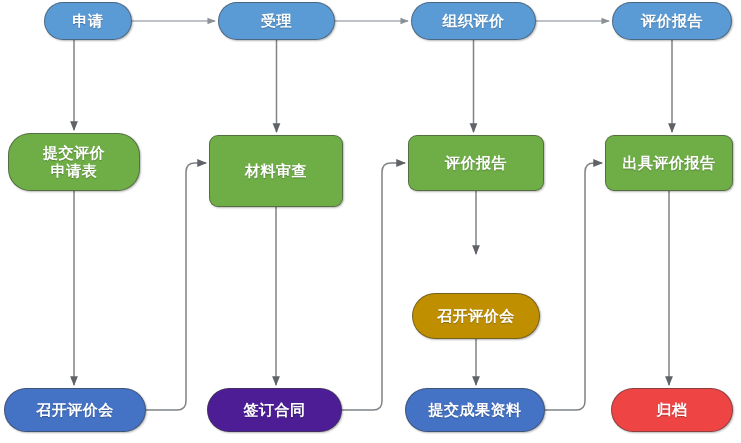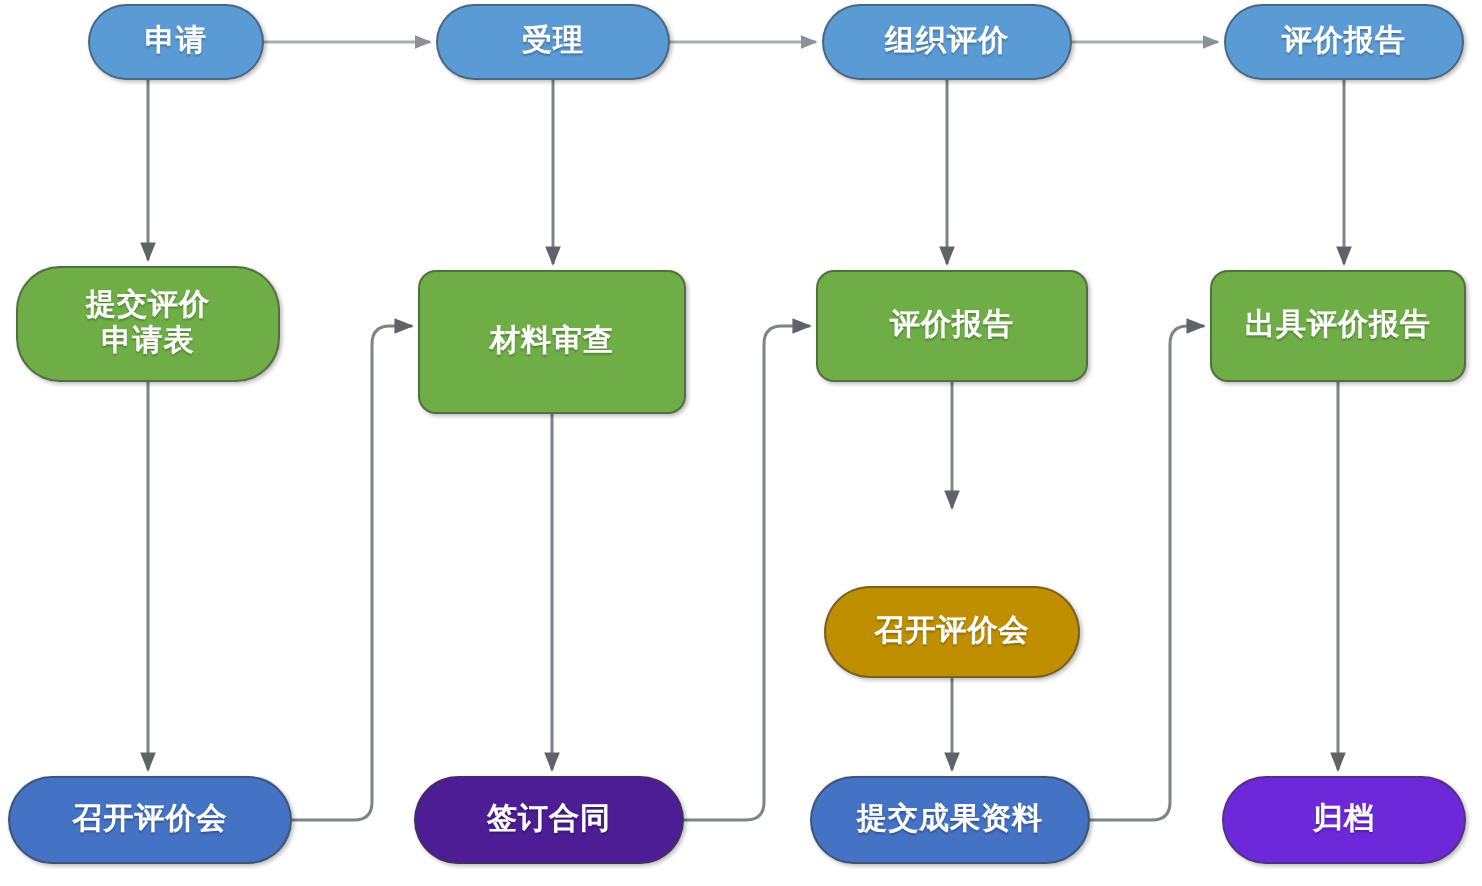--- a/index.html
+++ b/index.html
@@ -113,18 +113,18 @@
       </div>
       <div class="node shape-stadium" style="left: 4px; top: 388px; width: 142px; height: 44px; background: rgb(68, 114, 196); font-size: 15px;">
         <span class="nlabel">召开评价会</span>
       </div>
       <div class="node shape-stadium" style="left: 207px; top: 388px; width: 135px; height: 44px; background: #4c1d95; font-size: 15px;">
         <span class="nlabel">签订合同</span>
       </div>
       <div class="node shape-stadium" style="left: 405px; top: 388px; width: 140px; height: 44px; background: rgb(68, 114, 196); font-size: 15px;">
         <span class="nlabel">提交成果资料</span>
       </div>
-      <div class="node shape-stadium" style="left: 611px; top: 388px; width: 122px; height: 44px; background: #6d28d9; font-size: 15px;">
+      <div class="node shape-stadium" style="left: 611px; top: 388px; width: 122px; height: 44px; background: #ef4444; font-size: 15px;">
         <span class="nlabel">归档</span>
       </div>
     </div>
 
 </div>
 
 </body></html>

